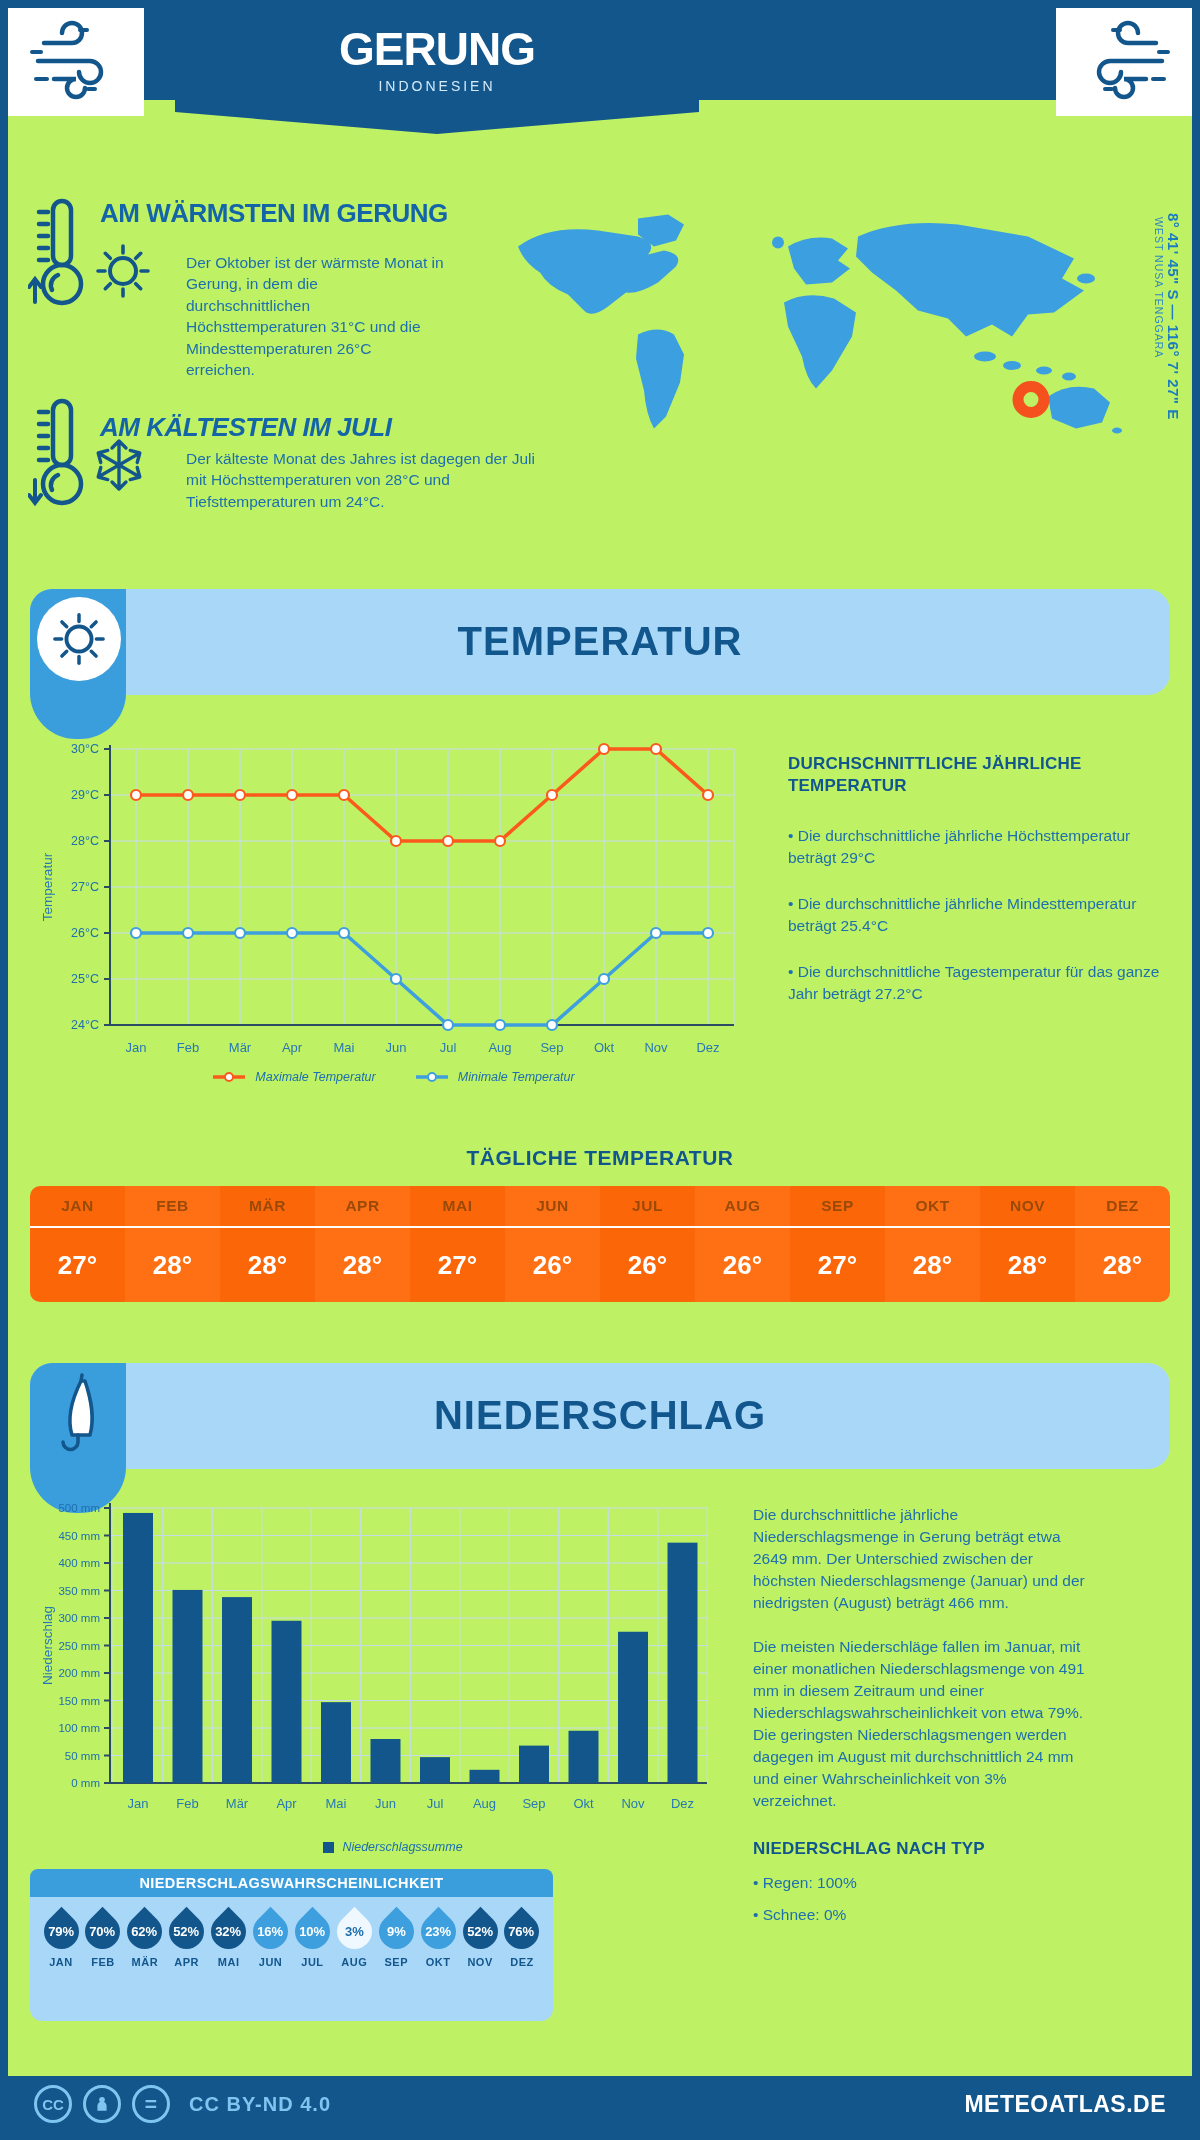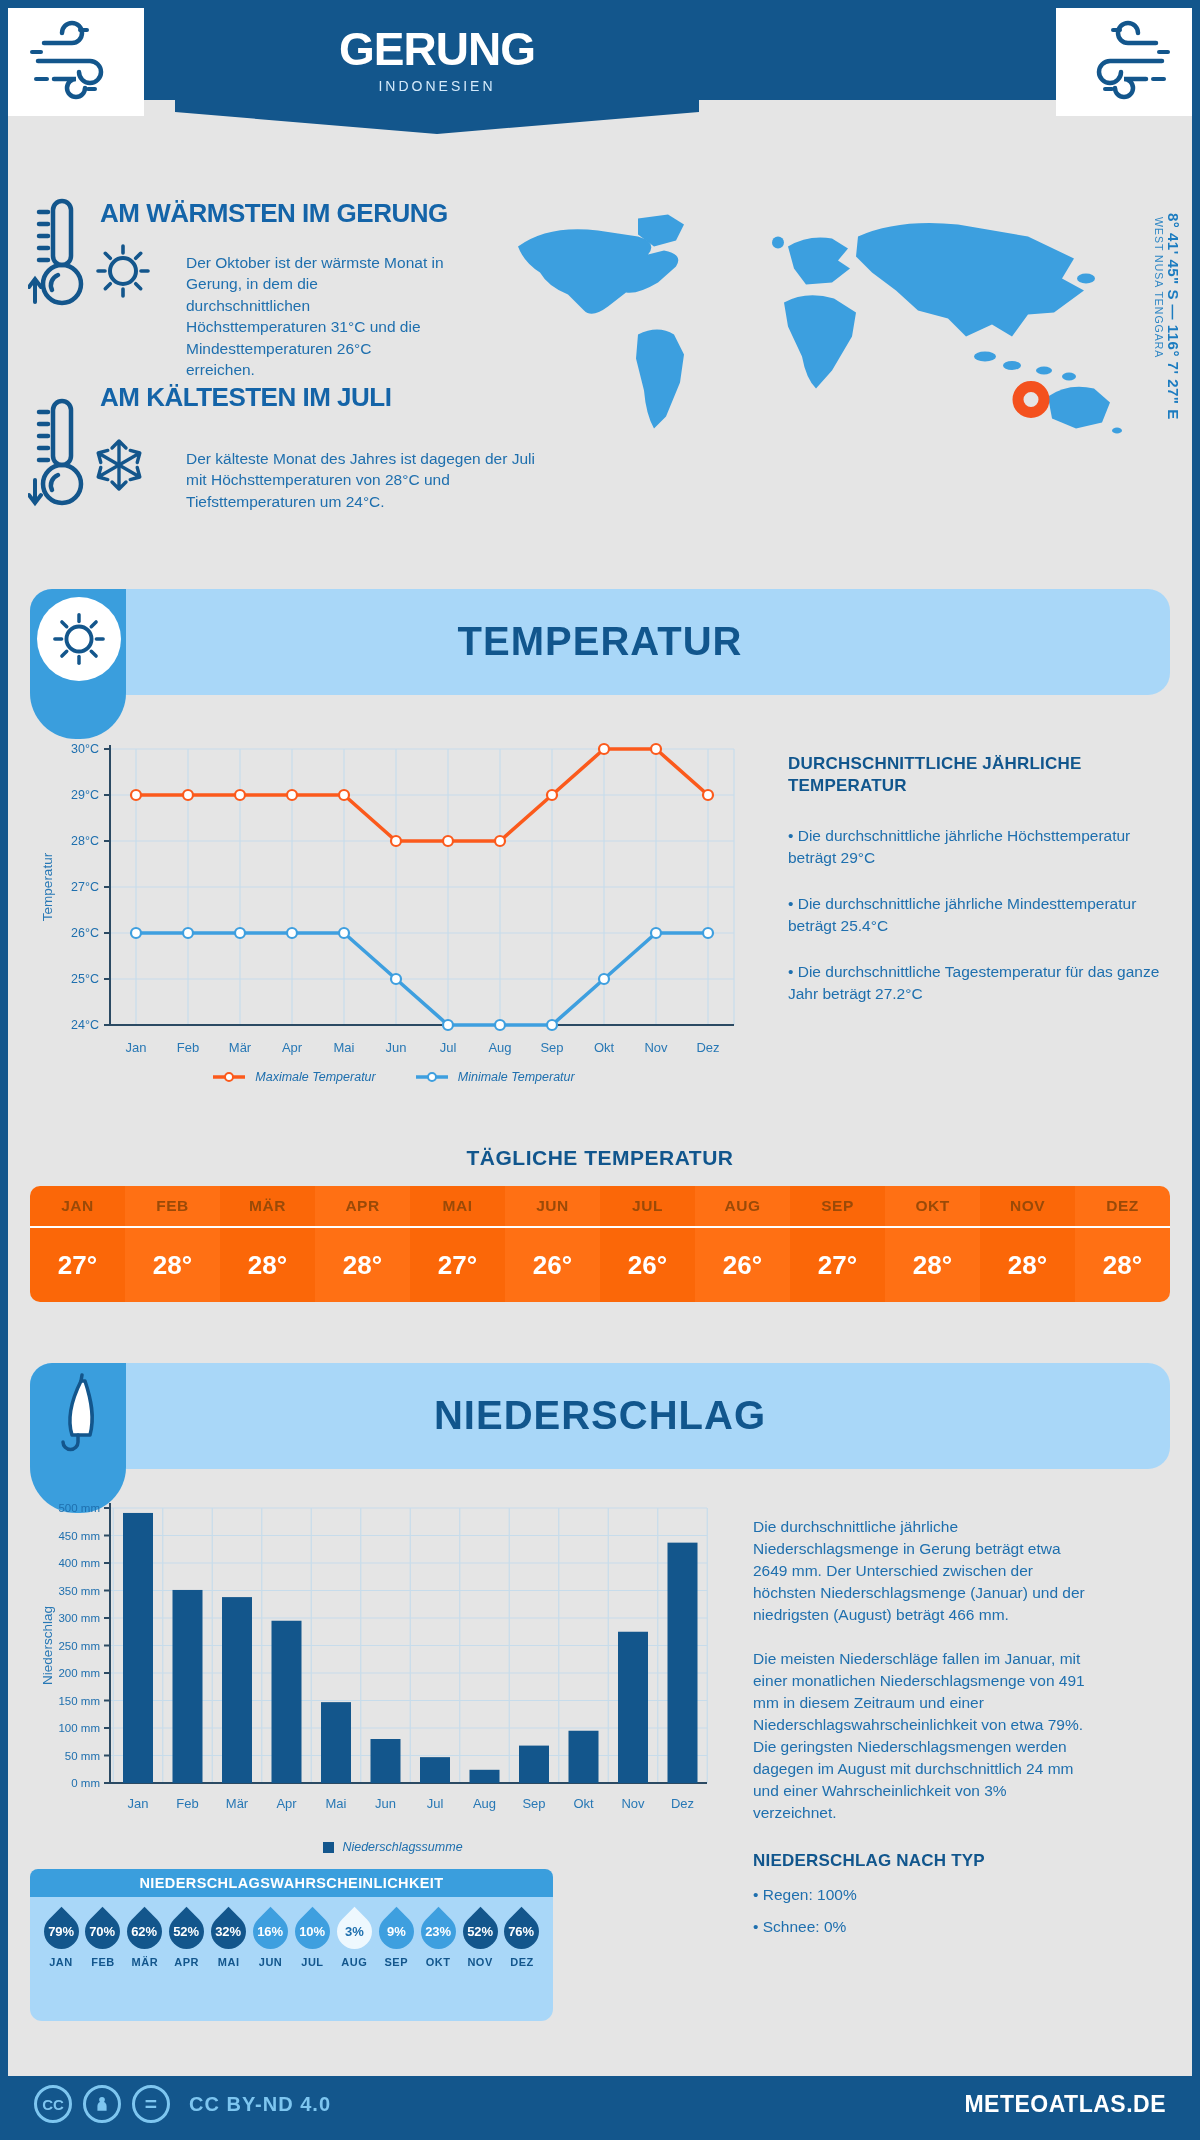--- a/index.html
+++ b/index.html
@@ -1,18 +1,18 @@
 <!DOCTYPE html>
 <html><head>
 <meta charset="utf-8">
 <style>
   html,body{margin:0;padding:0;background:#fff;}
   body{font-family:"Liberation Sans",sans-serif;}
   .page{position:relative;width:1200px;height:2140px;box-sizing:border-box;
-        border:8px solid #13568c;background:#e5e5e5;overflow:hidden;}
+        border:8px solid #13568c;background:#bef264;overflow:hidden;}
   .abs{position:absolute;}
 
   
   .band{left:0;top:0;width:1184px;height:92px;background:#13568c;}
   .wind-box{top:0;width:136px;height:108px;background:#fff;display:flex;align-items:center;justify-content:center;}
   .wind-box.left{left:0;}
   .wind-box.right{right:0;}
   .wind-box.right svg{transform:scaleX(-1);}
   .title-block{left:167px;top:0;width:524px;height:104px;background:#13568c;text-align:center;}
   .title-block h1{margin:14px 0 0;color:#fff;font-size:46px;font-weight:bold;letter-spacing:-1px;}
@@ -39,21 +39,21 @@
                border-radius:50%;display:flex;align-items:center;justify-content:center;}
 
   
   .legend-row{display:flex;justify-content:center;gap:38px;align-items:center;font-style:italic;}
   .legend-item{display:flex;align-items:center;gap:8px;font-size:12.5px;color:#1e6fae;}
   .rain-legend-sq{width:11px;height:11px;background:#13568c;display:inline-block;}
 
   
   .col-head{font-size:17px;font-weight:bold;color:#11568d;line-height:1.3;letter-spacing:0.2px;}
   .col-text{font-size:15.5px;line-height:1.42;color:#1e6fae;}
-  .col-text p{margin:16px 0 22px;}
+  .col-text p{margin:4px 0 22px;}
   .bullet{margin-bottom:24px;}
 
   
   .daily-head{text-align:center;font-size:21px;font-weight:bold;color:#11568d;letter-spacing:0.5px;}
   .daily-table{width:1140px;height:116px;border-radius:10px;overflow:hidden;display:flex;}
   .tcol{flex:1;display:flex;flex-direction:column;}
   .tcol.even{background:#fb6708;}
   .tcol.odd{background:#ff7014;}
   .tmonth{height:40px;display:flex;align-items:center;justify-content:center;
           font-size:15.5px;font-weight:bold;color:#9a4a08;letter-spacing:0.5px;
@@ -173,21 +173,21 @@
         <circle cx="34" cy="88" r="19"></circle>
         <path d="M24 94 a11 11 0 0 1 6 -15"></path>
         <path d="M11 16 h9 M11 28 h9 M11 40 h9 M11 52 h9 M11 64 h9"></path>
       </g>
       <g stroke-width="4">
         <path d="M7 84 V106"></path>
           <path d="M1 99 L7 107 L13 99"></path>
       </g>
     </svg>
   </div>
-  <div class="abs hl-head" style="left:92px;top:374px;">AM KÄLTESTEN IM JULI</div>
+  <div class="abs hl-head" style="left:92px;top:404px;font-style:italic;">AM KÄLTESTEN IM JULI</div>
   <div class="abs" style="left:82px;top:428px;">
     <svg width="58" height="58" viewBox="0 0 58 58" fill="none" stroke="#13568c" stroke-width="3.4" stroke-linecap="round" stroke-linejoin="round">
       <g>
         <path d="M29 5 V53 M22 12 L29 5 L36 12 M22 46 L29 53 L36 46"></path>
         <g transform="rotate(60 29 29)">
             <path d="M29 5 V53 M22 12 L29 5 L36 12 M22 46 L29 53 L36 46"></path>
           </g>
         <g transform="rotate(120 29 29)">
             <path d="M29 5 V53 M22 12 L29 5 L36 12 M22 46 L29 53 L36 46"></path>
           </g>

